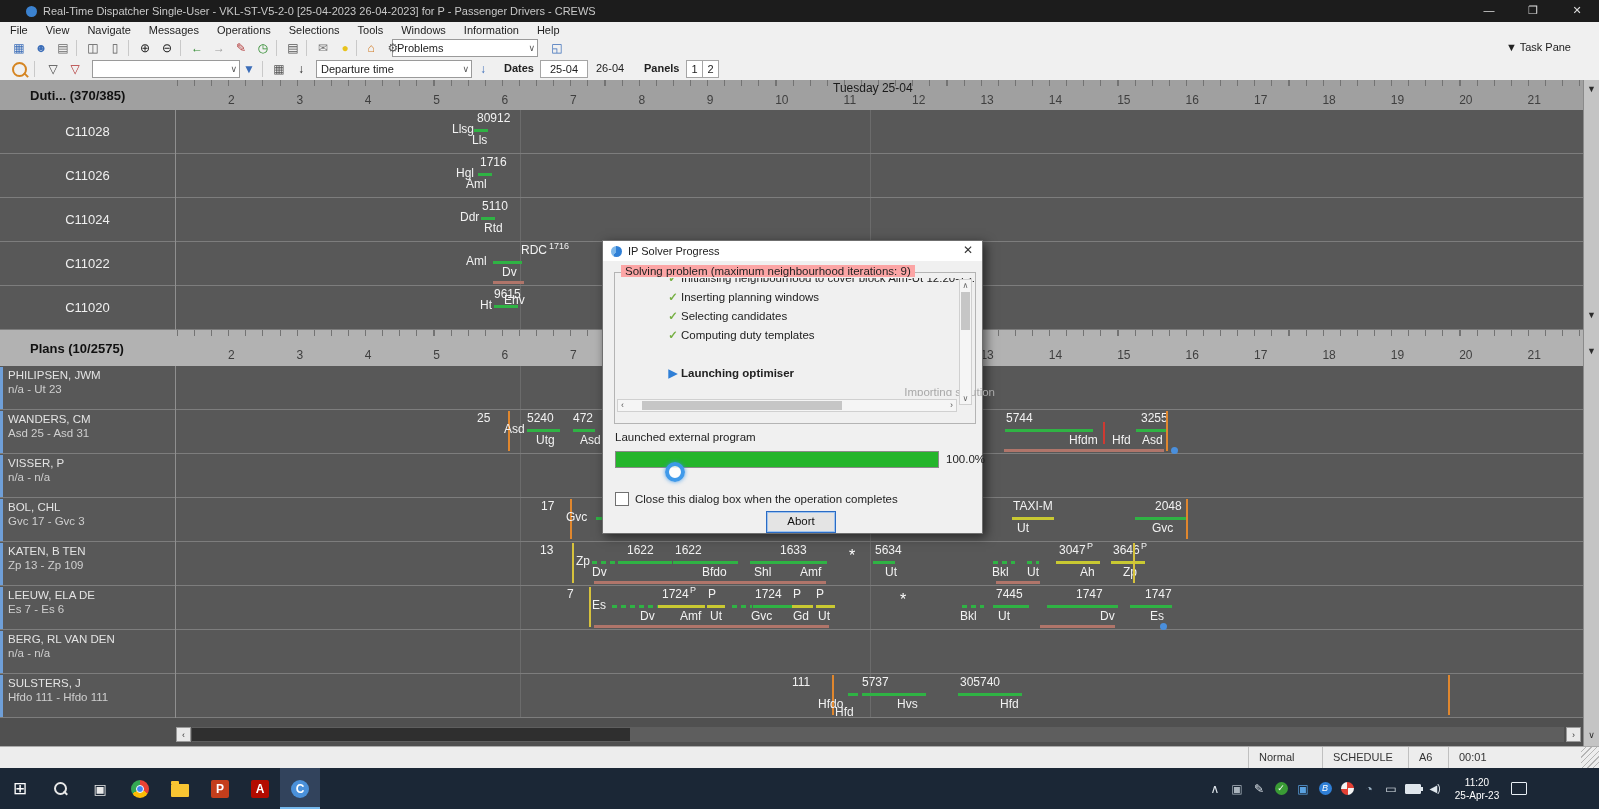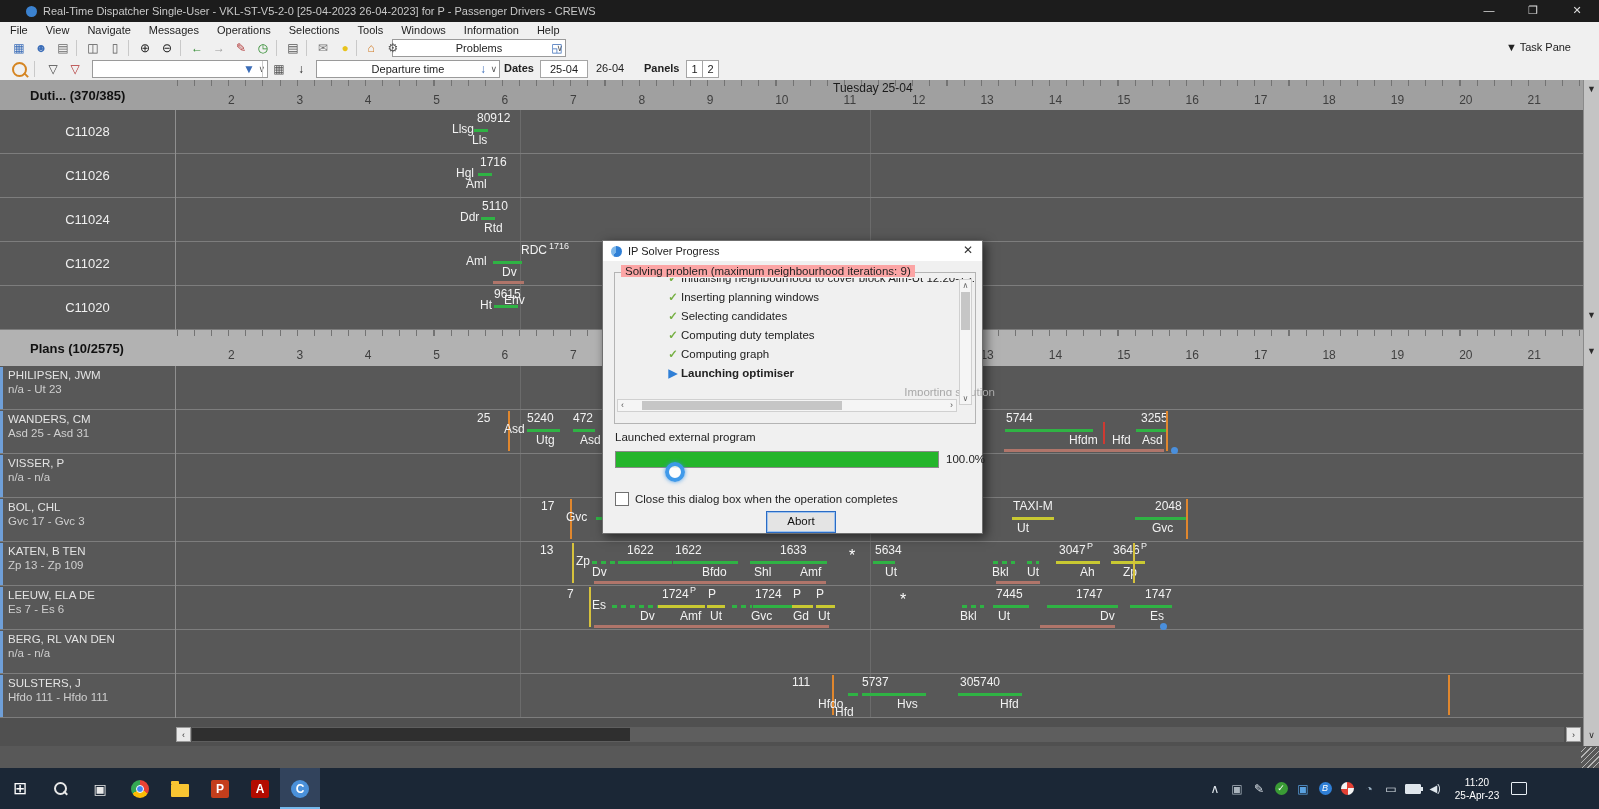--- a/index.html
+++ b/index.html
@@ -15,21 +15,21 @@
   .wbtn{width:44px;height:22px;text-align:center;line-height:20px;color:#ddd;font-size:11px;}
   .menubar{position:absolute;left:0;top:22px;width:100%;height:16px;background:#f0f0f0;font-size:11px;
            color:#222;display:flex;align-items:center;padding-left:10px;box-sizing:border-box;}
   .menubar span{margin-right:18px;}
   
   .toolbar{position:absolute;left:0;width:100%;height:21px;background:#f0f0f0;border-bottom:1px solid #dcdcdc;}
   .tb1{top:38px;} .tb2{top:59px;height:21px;}
   .tbicon{position:absolute;top:1px;width:18px;height:18px;text-align:center;font-size:12px;line-height:18px;}
   .tbsep{position:absolute;top:2px;width:1px;height:16px;background:#c9c9c9;}
   .combo{position:absolute;top:1px;height:16px;background:#fff;border:1px solid #9a9a9a;font-size:11px;
-         line-height:16px;padding:0 18px;color:#222;box-sizing:content-box;text-align:center;}
+         line-height:16px;padding:0 4px;color:#222;box-sizing:content-box;}
   .combo .arr{position:absolute;right:2px;top:0;color:#555;font-size:9px;}
   .tblabel{position:absolute;top:3px;font-size:11px;color:#222;font-weight:bold;}
   .field{position:absolute;top:1px;height:16px;background:#fff;border:1px solid #a5a5a5;font-size:11px;
          line-height:16px;text-align:center;color:#222;}
   .flatdate{position:absolute;top:3px;font-size:11px;color:#222;}
   .panelbtn{position:absolute;top:1px;width:15px;height:16px;background:#fff;border:1px solid #a5a5a5;
             font-size:11px;line-height:16px;text-align:center;color:#222;}
   .taskpane{position:absolute;right:28px;top:3px;font-size:11px;color:#222;}
   .magnifier{position:absolute;top:3px;width:11px;height:11px;border:2px solid #d58522;border-radius:50%;}
   .magnifier:after{content:"";position:absolute;left:9px;top:10px;width:6px;height:2px;background:#d58522;
@@ -508,20 +508,26 @@
   </div>
 
   <div class="bstrip">
     <div class="hbtn" style="left:176px;">‹</div>
     <div class="htrack">
       <div class="hthumb" style="width:438px;"></div>
     </div>
     <div class="hbtn" style="left:1566px;">›</div>
   </div>
 
+  <div class="statusbar" id="statusbar">
+      <div class="scell" style="left: 1248px; width: 74px;">Normal</div>
+      <div class="scell" style="left: 1322px; width: 86px;">SCHEDULE</div>
+      <div class="scell" style="left: 1408px; width: 40px;">A6</div>
+      <div class="scell" style="left: 1448px; width: 110px;">00:01</div>
+    </div>
   <div class="grip"></div>
 
   <div class="taskbar" id="taskbar">
       <div class="tkslot" style="left: 0px;">
         <div class="tkglyph" style="color: rgb(255, 255, 255);">⊞</div>
       </div>
       <div class="tkslot" style="left: 40px;">
         <div class="searchicon"></div>
       </div>
       <div class="tkslot" style="left: 80px;">
@@ -578,21 +584,20 @@
       <div class="dtitletext">IP Solver Progress</div>
       <div class="dclose">✕</div>
     </div>
     <div class="grouplabel">Solving problem (maximum neighbourhood iterations: 9)</div>
     <div class="groupbox"></div>
     <div class="steps" id="dialogSteps">
         <div class="step done" style="top: -9px;"><span class="mark">✓</span><span>Initialising neighbourhood to cover block  Alm-Ut 12:20-13:</span></div>
         <div class="step done" style="top: 10px;"><span class="mark">✓</span><span>Inserting planning windows</span></div>
         <div class="step done" style="top: 29px;"><span class="mark">✓</span><span>Selecting candidates</span></div>
         <div class="step done" style="top: 48px;"><span class="mark">✓</span><span>Computing duty templates</span></div>
-        <div class="step done" style="top: 67px;"><span class="mark">✓</span><span>Computing graph</span></div>
         <div class="step running" style="top: 86px;"><span class="mark">▶</span><span>Launching optimiser</span></div>
         <div class="step pending" style="top: 105px; text-align: right;"><span class="mark"></span><span>Importing solution</span></div>
       </div>
     <div class="dvscroll">
       <div class="dvarr" style="top:1px;">∧</div>
       <div class="dvthumb"></div>
       <div class="dvarr" style="bottom:1px;">∨</div>
     </div>
     <div class="dhscroll">
       <div class="dharr" style="left:3px;">‹</div>

